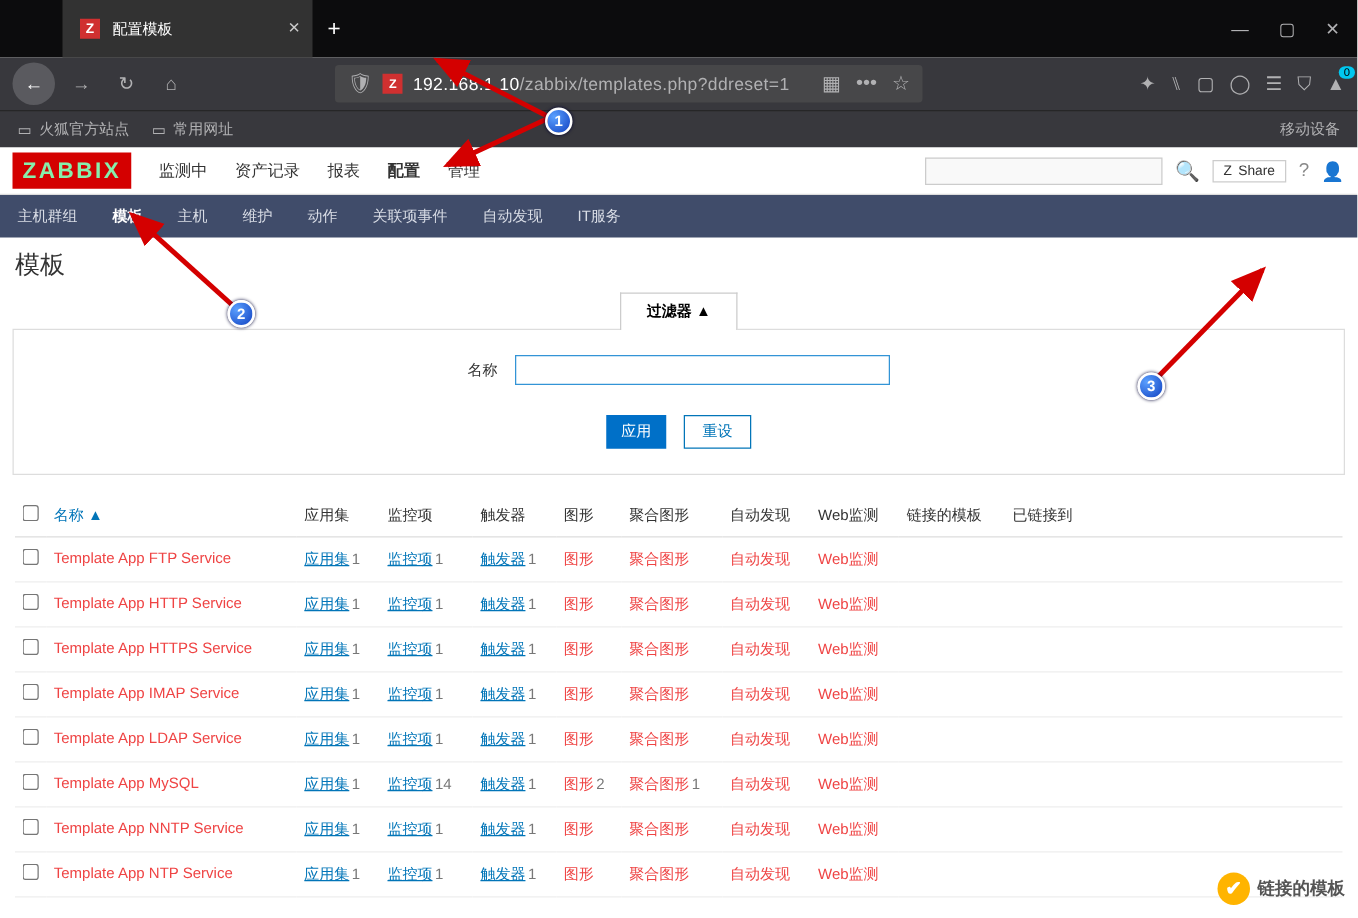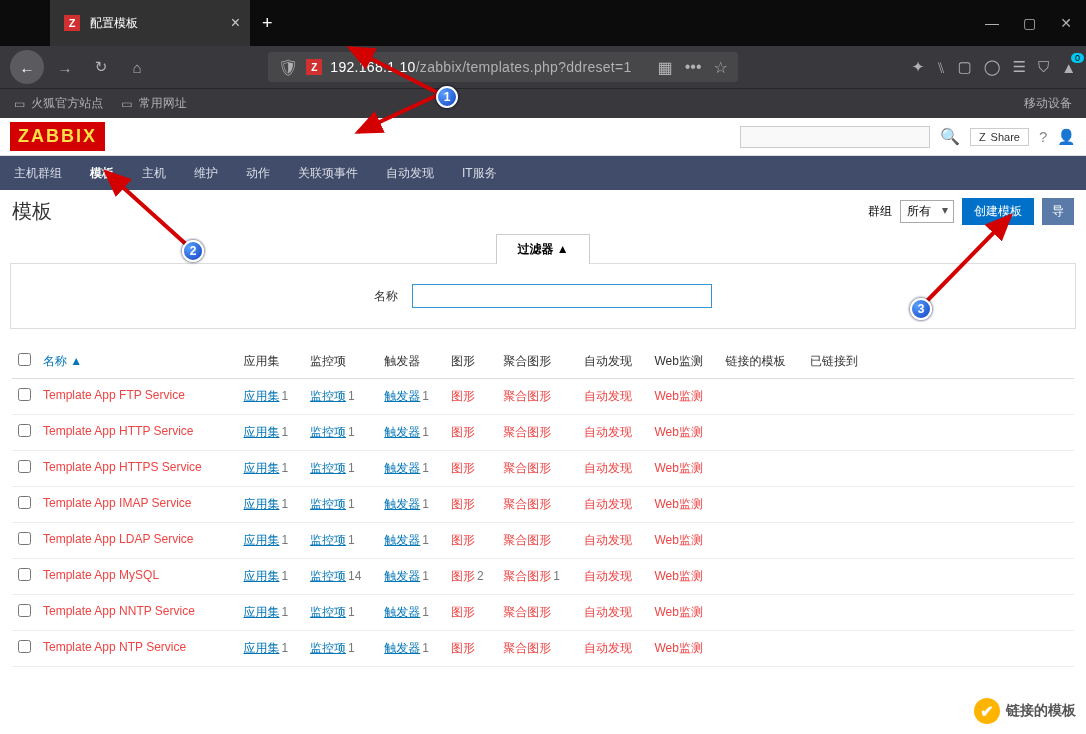--- a/index.html
+++ b/index.html
@@ -26,21 +26,21 @@
 .bricons span { font-size: 15px; }
 .badge-icon { position: relative; }
 .badge-icon .b { position: absolute; top: -6px; right: -8px; background: #00c8f0; color: #000; font-size: 9px; border-radius: 7px; padding: 0 4px; }
 
 .bookmarks { background: #38383d; height: 30px; display: flex; align-items: center; padding: 0 14px; gap: 18px; border-top: 1px solid #262627; }
 .bk { color: #b1b1b3; font-size: 12px; display: flex; align-items: center; gap: 6px; }
 .bkspacer { flex: 1; }
 
 
 .zhdr { background: #fff; height: 38px; display: flex; align-items: center; padding: 0 10px; border-bottom: 1px solid #ddd; }
-.zlogo { background: #d40000; color: #fde047; font-weight: bold; font-size: 18px; letter-spacing: 2px; padding: 4px 8px; font-family: Arial; }
+.zlogo { background: #d40000; color: #86efac; font-weight: bold; font-size: 18px; letter-spacing: 2px; padding: 4px 8px; font-family: Arial; }
 .znav { display: flex; gap: 22px; margin-left: 22px; font-size: 13px; color: #333; }
 .znav div { cursor: pointer; }
 .znav .act { font-weight: bold; }
 .zhdrR { margin-left: auto; display: flex; align-items: center; gap: 10px; }
 .zsearch { width: 190px; height: 22px; border: 1px solid #ccc; background: #f9f9f9; }
 .sicon { color: #888; }
 .share { border: 1px solid #ccc; padding: 2px 8px; font-size: 11px; color: #333; display: flex; gap: 5px; align-items: center; }
 
 
 .zsub { background: #404c6a; height: 34px; display: flex; align-items: center; padding: 0 10px; gap: 20px; }
@@ -140,20 +140,27 @@
       <span>常用网址</span>
     </div>
   <div class="bkspacer"></div>
   <div class="bk">
       <span>移动设备</span>
     </div>
 </div>
 
 <div class="zhdr">
   <div class="zlogo">ZABBIX</div>
+  <div class="znav">
+    <div>监测中</div>
+    <div>资产记录</div>
+    <div>报表</div>
+    <div class="act">配置</div>
+    <div>管理</div>
+  </div>
   <div class="zhdrR">
     <input class="zsearch" style="">
     <span class="sicon">🔍</span>
     <div class="share">
         <span>Z</span>
         <span>Share</span>
       </div>
     <span style="color:#888;font-size:15px">?</span>
     <span style="color:#888;font-size:15px">👤</span>
   </div>
@@ -165,35 +172,33 @@
   <div>主机</div>
   <div>维护</div>
   <div>动作</div>
   <div>关联项事件</div>
   <div>自动发现</div>
   <div>IT服务</div>
 </div>
 
 <div class="phdr">
   <div class="ptitle">模板</div>
-  <div class="r">
-    <span>群组</span>
-    <div class="select"><span>所有</span></div>
-    <button class="btn-blue">创建模板</button>
-    <button class="btn-bluegrey">导</button>
-  </div>
 </div>
 
 <div class="filter-tab">
   <div class="t">过滤器 ▲</div>
 </div>
 <div class="filter-body">
   <div class="row1">
     <label>名称</label>
     <input type="text" style="">
+  </div>
+  <div class="btnrow">
+    <button class="btn-blue">应用</button>
+    <button class="btn-out">重设</button>
   </div>
 </div>
 
 <div class="tbl">
 <table>
   <thead>
     <tr>
       <th class="chk"><input type="checkbox" style=""></th>
       <th class="sort"><span>名称</span> <span>▲</span></th>
       <th>应用集</th>

